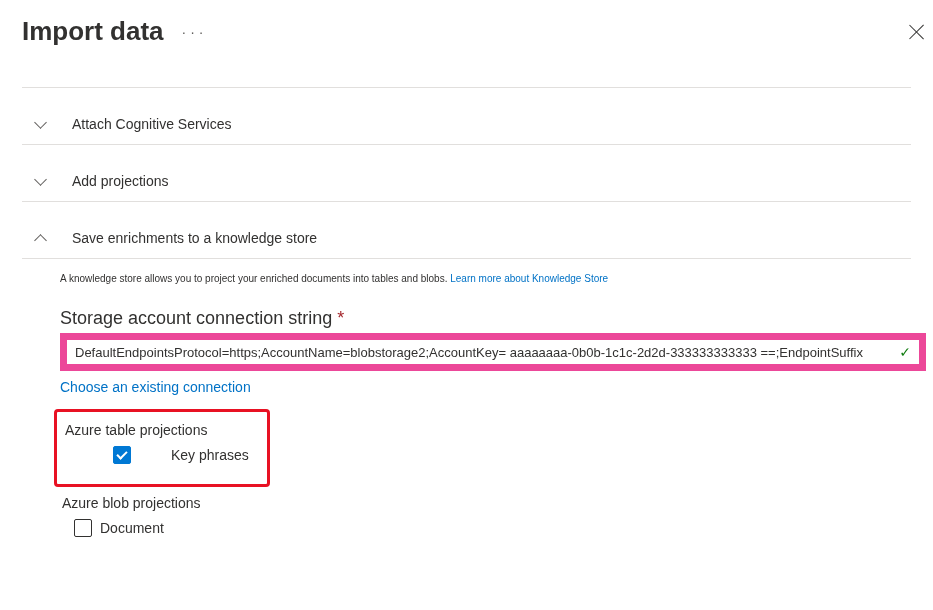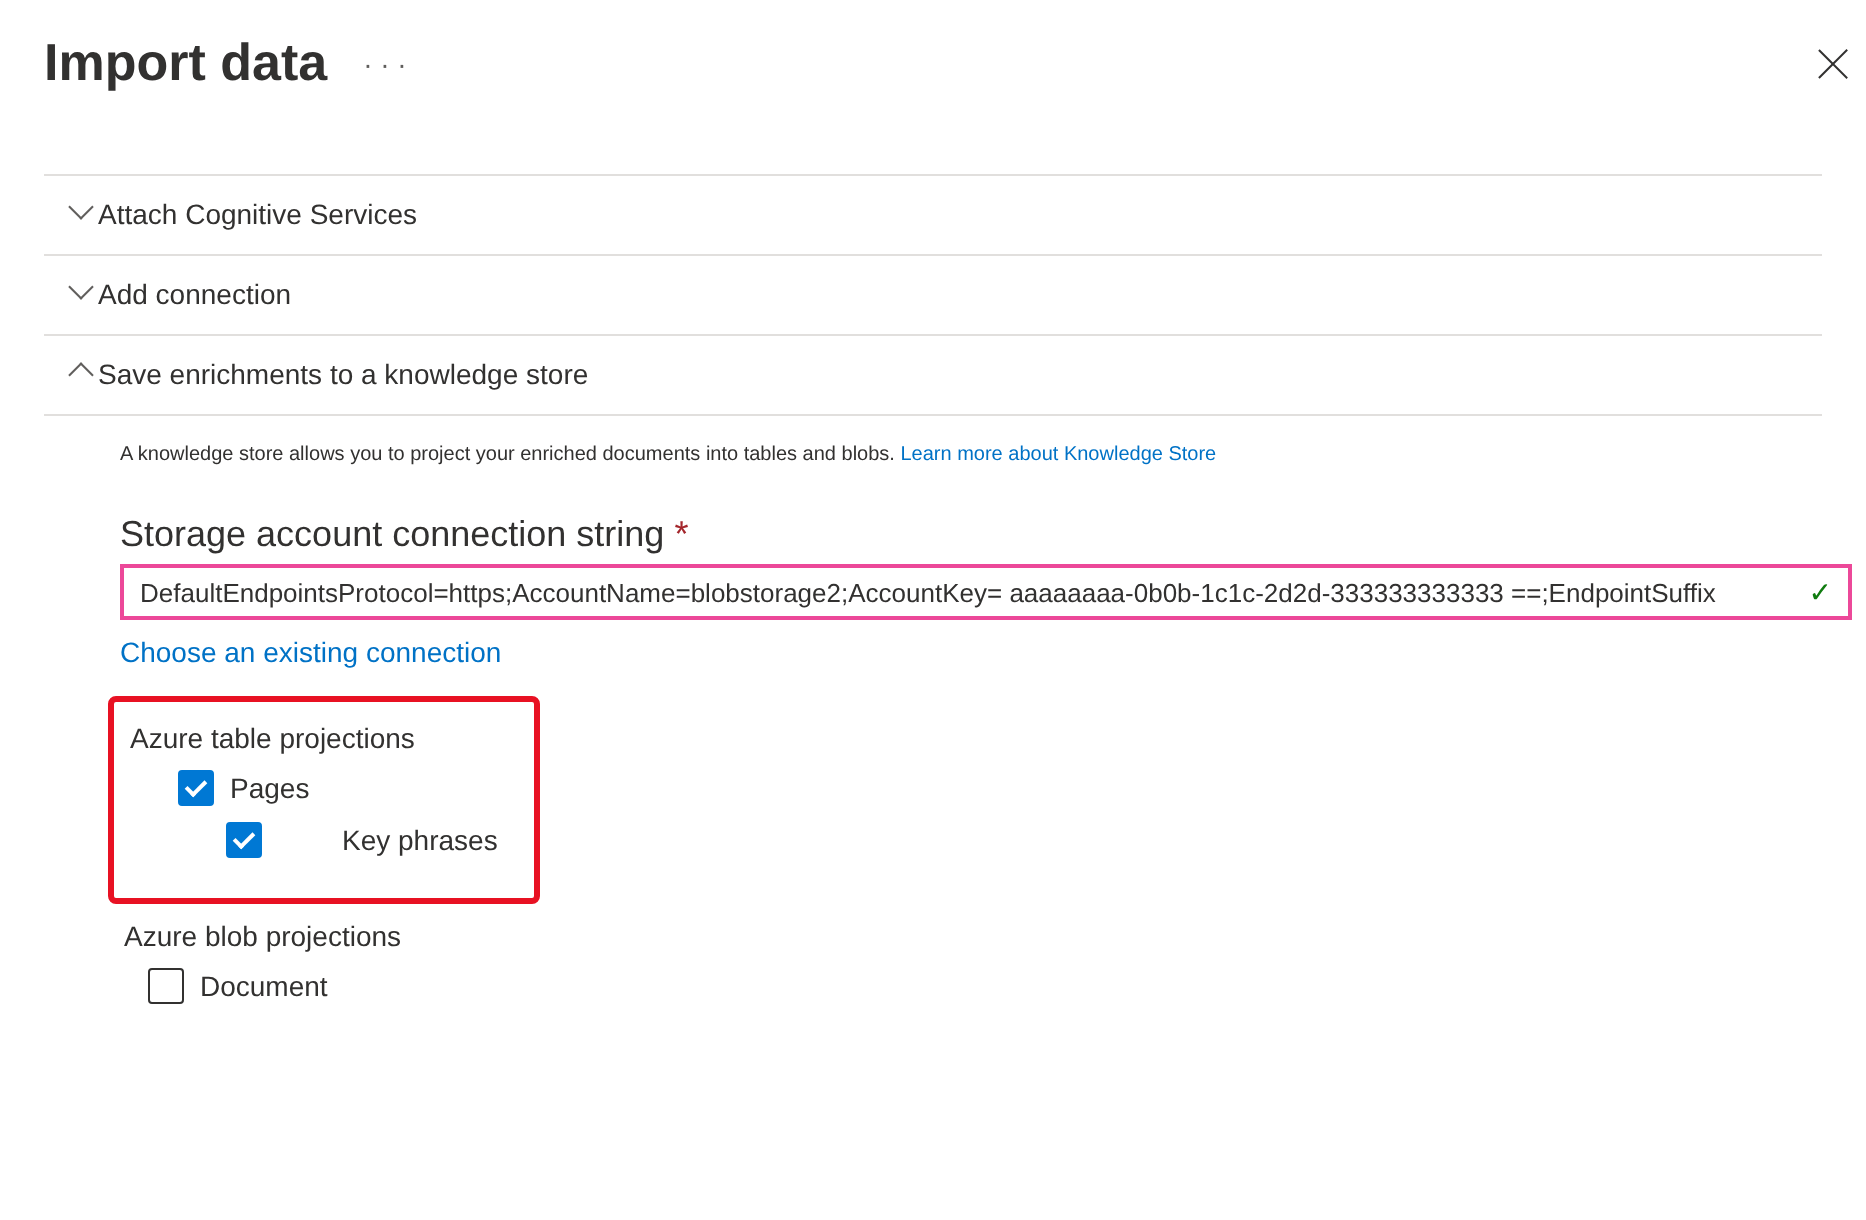--- a/index.html
+++ b/index.html
@@ -36,25 +36,25 @@
       width: 1.2px; height: 20px;
       background: #323130;
     }
     .close-x::before { transform: rotate(45deg); }
     .close-x::after  { transform: rotate(-45deg); }
 
     .content { padding: 36px 22px 0 22px; }
 
     .accordion-row {
       display: flex;
-      align-items: flex-start;
-      padding: 11px 0 12px 12px;
+      align-items: center;
+      padding: 28px 0 12px 12px;
       border-top: 1px solid #e1dfdd;
       cursor: pointer;
-      gap: 3px;
+      gap: 26px;
     }
     .chevron {
       width: 12px; height: 12px;
       display: inline-block;
       position: relative;
     }
     .chevron::before {
       content: '';
       position: absolute;
       width: 8px; height: 8px;
@@ -68,21 +68,21 @@
     .section-body { padding: 14px 0 0 38px; border-top: 1px solid #e1dfdd; }
 
     .desc { font-size: 10px; margin-bottom: 24px; }
     .link { color: #0072c6; cursor: pointer; }
 
     .field-label { font-size: 18px; margin-bottom: 4px; }
     .req { color: #a4262c; }
 
     .input-wrap {
       position: relative;
-      border: 2px solid #ec4899;
+      border: 7px solid #ec4899;
       display: flex;
       align-items: center;
       padding: 4px 8px;
       margin-bottom: 8px;
       width: 866px;
     }
     .input-wrap input {
       border: none; outline: none;
       font-size: 13px;
       flex: 1;
@@ -154,21 +154,21 @@
 
 <div class="content">
 
   <div class="accordion-row">
     <span class="chevron down"></span>
     <span>Attach Cognitive Services</span>
   </div>
 
   <div class="accordion-row">
     <span class="chevron down"></span>
-    <span>Add connection</span>
+    <span>Add projections</span>
   </div>
 
   <div class="accordion-row">
     <span class="chevron up"></span>
     <span>Save enrichments to a knowledge store</span>
   </div>
 
   <div class="section-body">
     <p class="desc">
       <span>A knowledge store allows you to project your enriched documents into tables and blobs. </span><span class="link">Learn more about Knowledge Store</span>
@@ -180,24 +180,20 @@
     <div class="input-wrap">
       <input type="text" value="DefaultEndpointsProtocol=https;AccountName=blobstorage2;AccountKey= aaaaaaaa-0b0b-1c1c-2d2d-333333333333 ==;EndpointSuffix" style="">
       <span class="valid-check">✓</span>
     </div>
     <div class="link">Choose an existing connection</div>
 
     <div class="highlight-box">
       <div class="group-title">Azure table projections</div>
 
 
-      <div class="cb-row indent-1">
-        <span class="cb checked"></span>
-        <span>Pages</span>
-      </div>
 
       <div class="cb-row indent-2">
         <span class="cb checked"></span>
         <span>Key phrases</span>
       </div>
     </div>
 
     <div class="blob-section">
       <div class="group-title">Azure blob projections</div>
       <div class="cb-row" style="margin-left:16px;">

